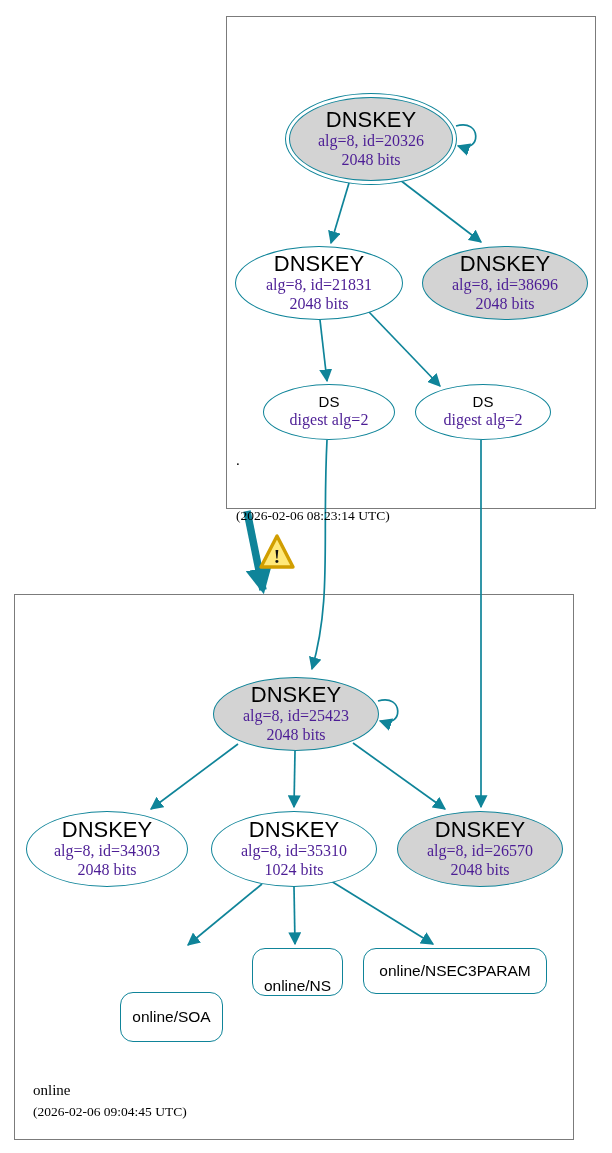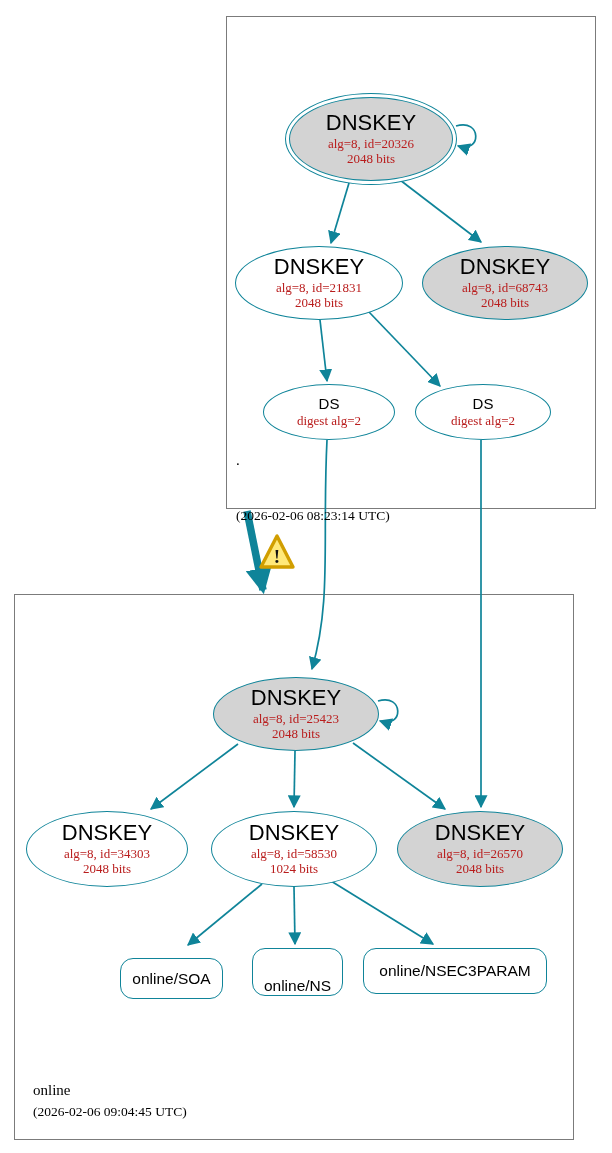--- a/index.html
+++ b/index.html
@@ -16,21 +16,21 @@
   }
   .double-outer{position:absolute;border:1.6px solid #0f8499;border-radius:50%;background:#ffffff;box-sizing:border-box;}
   .double-inner{
     position:absolute;left:3px;top:3px;right:3px;bottom:3px;
     border:1.6px solid #0f8499;border-radius:50%;background:#d3d3d3;
     display:flex;flex-direction:column;align-items:center;justify-content:center;text-align:center;box-sizing:border-box;
   }
   .fill-gray{background:#d3d3d3;}
   .fill-white{background:#ffffff;}
   .node-title{font-family:"Liberation Sans",sans-serif;font-size:22px;line-height:1.12;color:#000;}
-  .node-detail{font-family:"Liberation Serif",serif;font-size:13px;line-height:1.18;color:#b91c1c;}
+  .node-detail{font-family:"Liberation Serif",serif;font-size:16px;line-height:1.18;color:#4c1d95;}
   .rrset{
     position:absolute;border:1.8px solid #0f8499;border-radius:13px;background:#ffffff;
     display:flex;align-items:center;justify-content:center;box-sizing:border-box;
     font-family:"Liberation Sans",sans-serif;font-size:15.5px;color:#000;
   }
   .cluster-label{position:absolute;font-family:"Liberation Serif",serif;font-size:15px;color:#000;}
   .cluster-ts{position:absolute;font-family:"Liberation Serif",serif;font-size:13.5px;color:#000;}
 </style>
 </head>
 <body>
@@ -81,21 +81,21 @@
   </div>
 
   <div class="node-ellipse fill-white" style="left:235px;top:246px;width:168px;height:74px;">
     <span class="node-title">DNSKEY</span>
     <span class="node-detail">alg=8, id=21831</span>
     <span class="node-detail">2048 bits</span>
   </div>
 
   <div class="node-ellipse fill-gray" style="left:422px;top:246px;width:166px;height:74px;">
     <span class="node-title">DNSKEY</span>
-    <span class="node-detail">alg=8, id=68743</span>
+    <span class="node-detail">alg=8, id=38696</span>
     <span class="node-detail">2048 bits</span>
   </div>
 
   <div class="node-ellipse fill-white" style="left:263px;top:384px;width:132px;height:56px;">
     <span class="node-title" style="font-size:15px;">DS</span>
     <span class="node-detail">digest alg=2</span>
   </div>
 
   <div class="node-ellipse fill-white" style="left:415px;top:384px;width:136px;height:56px;">
     <span class="node-title" style="font-size:15px;">DS</span>
@@ -112,31 +112,31 @@
   </div>
 
   <div class="node-ellipse fill-white" style="left:26px;top:811px;width:162px;height:76px;">
     <span class="node-title">DNSKEY</span>
     <span class="node-detail">alg=8, id=34303</span>
     <span class="node-detail">2048 bits</span>
   </div>
 
   <div class="node-ellipse fill-white" style="left:211px;top:811px;width:166px;height:76px;">
     <span class="node-title">DNSKEY</span>
-    <span class="node-detail">alg=8, id=58530</span>
+    <span class="node-detail">alg=8, id=35310</span>
     <span class="node-detail">1024 bits</span>
   </div>
 
   <div class="node-ellipse fill-gray" style="left:397px;top:811px;width:166px;height:76px;">
     <span class="node-title">DNSKEY</span>
     <span class="node-detail">alg=8, id=26570</span>
     <span class="node-detail">2048 bits</span>
   </div>
 
-  <div class="rrset" style="left:120px;top:958px;width:103px;height:41px;">
+  <div class="rrset" style="left:120px;top:992px;width:103px;height:50px;">
     <span>online/SOA</span>
   </div>
   <div class="rrset" style="left:252px;top:948px;width:91px;height:48px;align-items:flex-end;">
     <span>online/NS</span>
   </div>
   <div class="rrset" style="left:363px;top:948px;width:184px;height:46px;">
     <span>online/NSEC3PARAM</span>
   </div>
 
   <div class="cluster-label" style="left:33px;top:1082px;">online</div>

